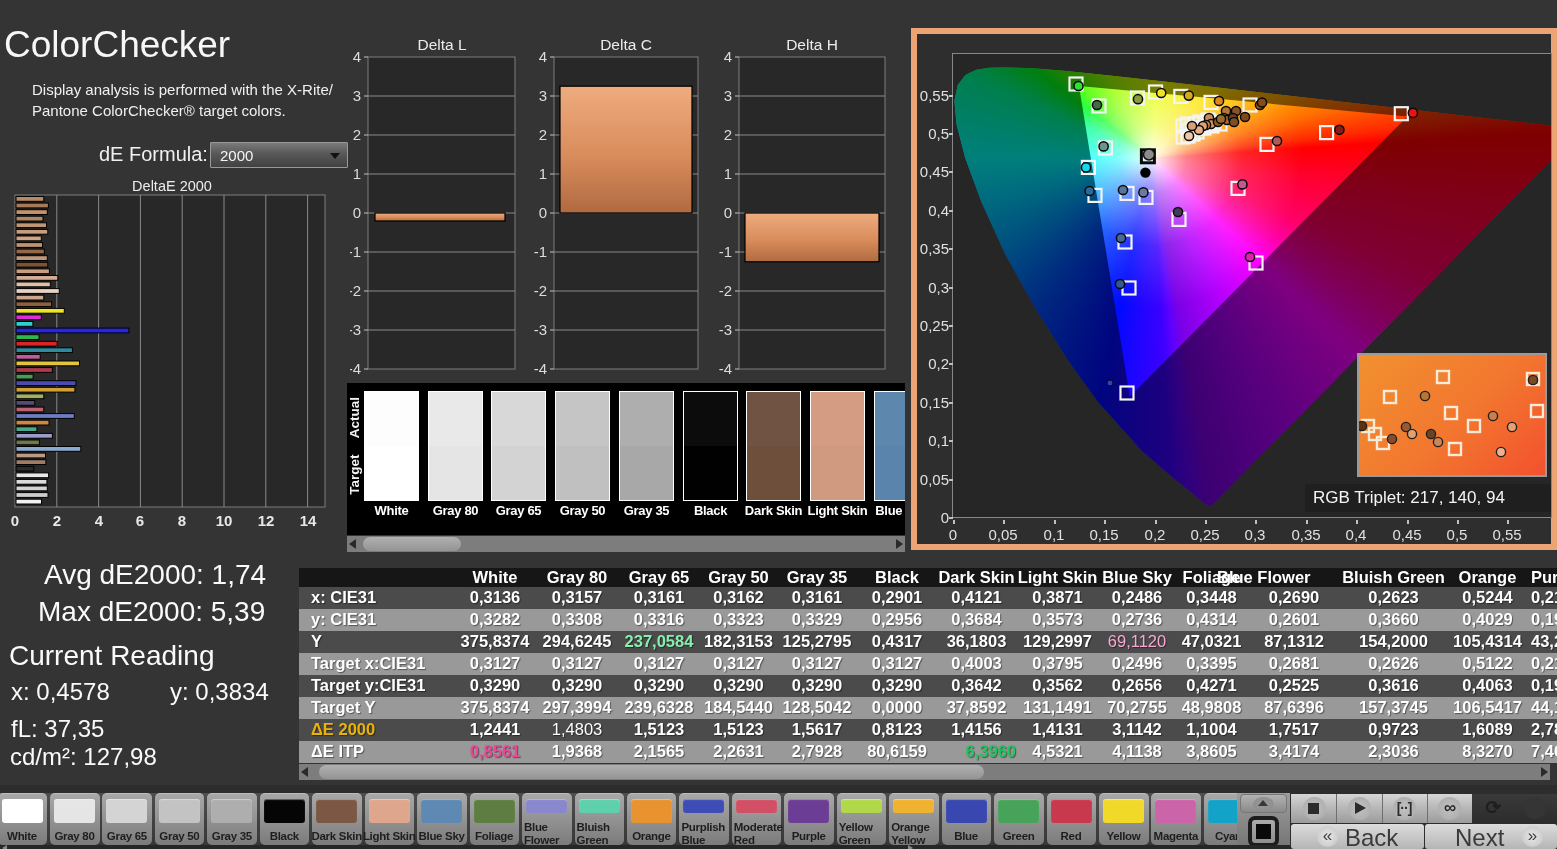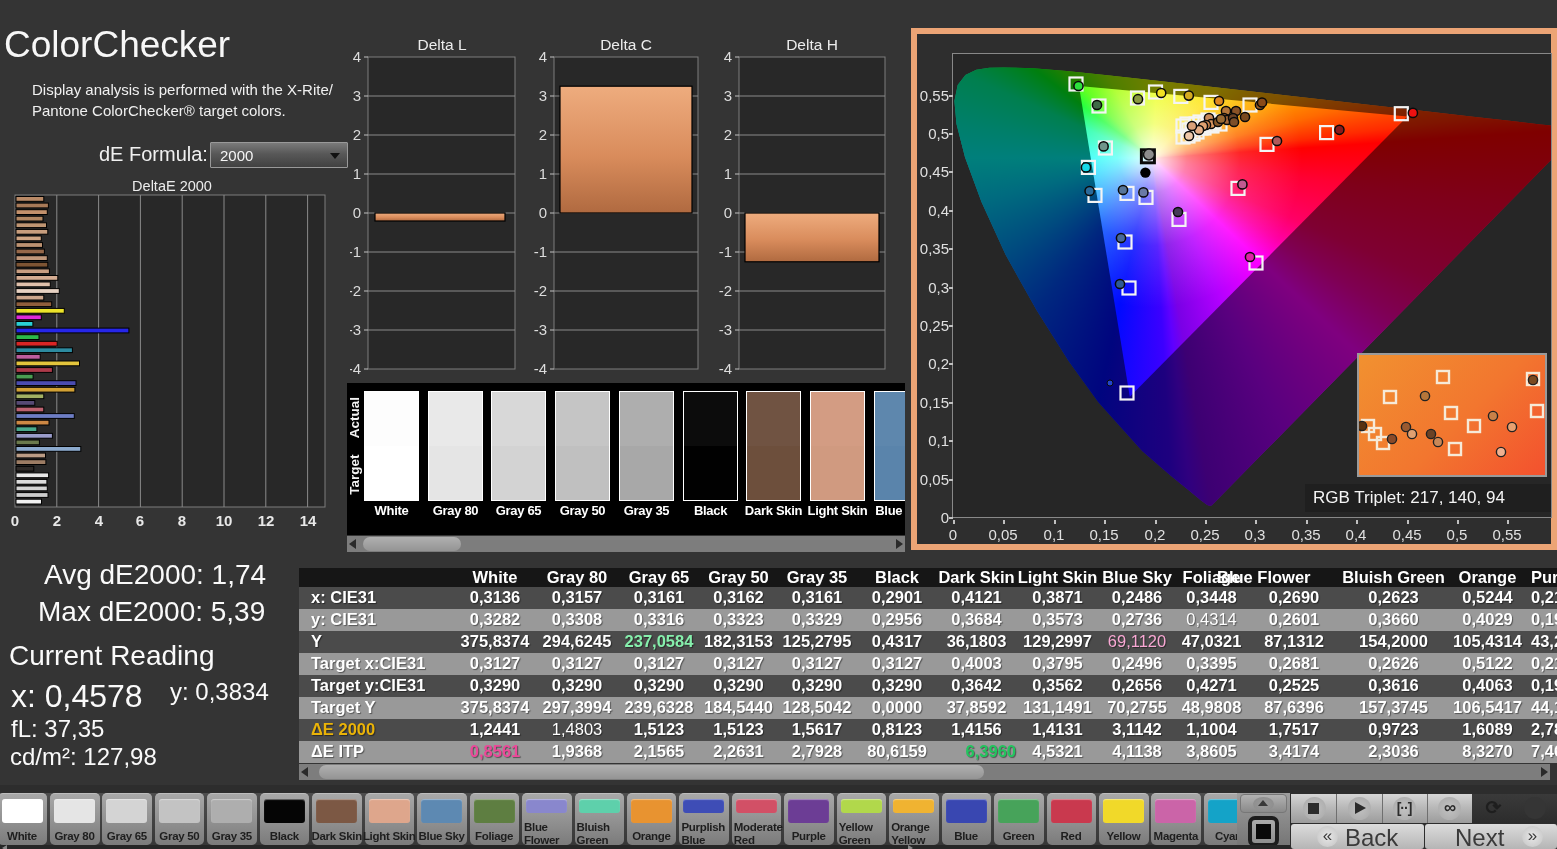--- a/index.html
+++ b/index.html
@@ -197,21 +197,21 @@
 <div class="abs" style="left:521px;top:120px;width:67px;text-align:center;font-size:13px;letter-spacing:-0.3px;font-weight:bold;color:#fff;white-space:nowrap">Blue Sky</div>
 </div>
 <div class="abs" style="left:347px;top:536px;width:558px;height:16px;background:#7d7d7d">
     <span class="abs" style="left:2px;top:3px;width:0;height:0;border-top:5px solid transparent;border-bottom:5px solid transparent;border-right:7px solid #2a2a2a"></span>
     <span class="abs" style="right:2px;top:3px;width:0;height:0;border-top:5px solid transparent;border-bottom:5px solid transparent;border-left:7px solid #2a2a2a"></span>
     <span class="abs" style="left:16px;top:1px;width:98px;height:14px;background:linear-gradient(#b0b0b0,#949494);border-radius:7px"></span>
   </div>
 <div class="abs" style="left:44px;top:559px;font-size:28px;color:#fafafa">Avg dE2000: 1,74</div>
 <div class="abs" style="left:38px;top:596px;font-size:28px;color:#fafafa">Max dE2000: 5,39</div>
 <div class="abs" style="left:9px;top:640px;font-size:28px;color:#fafafa">Current Reading</div>
-<div class="abs" style="left:11px;top:678px;font-size:32px;color:#fafafa">x: 0,4578</div>
+<div class="abs" style="left:11px;top:678px;font-size:24px;color:#fafafa">x: 0,4578</div>
 <div class="abs" style="left:170px;top:678px;font-size:24px;color:#fafafa">y: 0,3834</div>
 <div class="abs" style="left:11px;top:715px;font-size:24px;color:#fafafa">fL: 37,35</div>
 <div class="abs" style="left:10px;top:743px;font-size:24px;color:#fafafa">cd/m²: 127,98</div>
 <div class="abs" style="left:299px;top:568px;width:1258px;height:196px;overflow:hidden;font-size:16.5px">
 <div class="abs" style="left:0;top:0;width:1350px;height:19px;background:#161616"></div>
 <span class="abs" style="left:155px;top:0px;width:82px;text-align:center;font-weight:bold;color:#fff;white-space:nowrap">White</span>
 <span class="abs" style="left:237px;top:0px;width:82px;text-align:center;font-weight:bold;color:#fff;white-space:nowrap">Gray 80</span>
 <span class="abs" style="left:319px;top:0px;width:82px;text-align:center;font-weight:bold;color:#fff;white-space:nowrap">Gray 65</span>
 <span class="abs" style="left:401px;top:0px;width:77px;text-align:center;font-weight:bold;color:#fff;white-space:nowrap">Gray 50</span>
 <span class="abs" style="left:478px;top:0px;width:80px;text-align:center;font-weight:bold;color:#fff;white-space:nowrap">Gray 35</span>
@@ -244,21 +244,21 @@
 <span class="abs" style="left:12px;top:42px;font-weight:bold;color:#fff;text-shadow:1px 1px 1px rgba(0,0,0,0.45);white-space:nowrap">y: CIE31</span>
 <span class="abs" style="left:155px;top:42px;width:82px;text-align:center;font-weight:bold;color:#fff;text-shadow:1px 1px 1px rgba(0,0,0,0.45);white-space:nowrap">0,3282</span>
 <span class="abs" style="left:237px;top:42px;width:82px;text-align:center;font-weight:bold;color:#fff;text-shadow:1px 1px 1px rgba(0,0,0,0.45);white-space:nowrap">0,3308</span>
 <span class="abs" style="left:319px;top:42px;width:82px;text-align:center;font-weight:bold;color:#fff;text-shadow:1px 1px 1px rgba(0,0,0,0.45);white-space:nowrap">0,3316</span>
 <span class="abs" style="left:401px;top:42px;width:77px;text-align:center;font-weight:bold;color:#fff;text-shadow:1px 1px 1px rgba(0,0,0,0.45);white-space:nowrap">0,3323</span>
 <span class="abs" style="left:478px;top:42px;width:80px;text-align:center;font-weight:bold;color:#fff;text-shadow:1px 1px 1px rgba(0,0,0,0.45);white-space:nowrap">0,3329</span>
 <span class="abs" style="left:558px;top:42px;width:80px;text-align:center;font-weight:bold;color:#fff;text-shadow:1px 1px 1px rgba(0,0,0,0.45);white-space:nowrap">0,2956</span>
 <span class="abs" style="left:638px;top:42px;width:79px;text-align:center;font-weight:bold;color:#fff;text-shadow:1px 1px 1px rgba(0,0,0,0.45);white-space:nowrap">0,3684</span>
 <span class="abs" style="left:717px;top:42px;width:83px;text-align:center;font-weight:bold;color:#fff;text-shadow:1px 1px 1px rgba(0,0,0,0.45);white-space:nowrap">0,3573</span>
 <span class="abs" style="left:800px;top:42px;width:76px;text-align:center;font-weight:bold;color:#fff;text-shadow:1px 1px 1px rgba(0,0,0,0.45);white-space:nowrap">0,2736</span>
-<span class="abs" style="left:876px;top:42px;width:73px;text-align:center;font-weight:normal;color:#fff;text-shadow:1px 1px 1px rgba(0,0,0,0.45);white-space:nowrap">0,4314</span>
+<span class="abs" style="left:876px;top:42px;width:73px;text-align:center;font-weight:bold;color:#fff;text-shadow:1px 1px 1px rgba(0,0,0,0.45);white-space:nowrap">0,4314</span>
 <span class="abs" style="left:949px;top:42px;width:92px;text-align:center;font-weight:bold;color:#fff;text-shadow:1px 1px 1px rgba(0,0,0,0.45);white-space:nowrap">0,2601</span>
 <span class="abs" style="left:1041px;top:42px;width:107px;text-align:center;font-weight:bold;color:#fff;text-shadow:1px 1px 1px rgba(0,0,0,0.45);white-space:nowrap">0,3660</span>
 <span class="abs" style="left:1148px;top:42px;width:81px;text-align:center;font-weight:bold;color:#fff;text-shadow:1px 1px 1px rgba(0,0,0,0.45);white-space:nowrap">0,4029</span>
 <span class="abs" style="left:1229px;top:42px;width:95px;text-align:left;padding-left:3px;font-weight:bold;color:#fff;text-shadow:1px 1px 1px rgba(0,0,0,0.45);white-space:nowrap">0,1954</span>
 <div class="abs" style="left:0;top:63px;width:1350px;height:22px;background:#4b4b4b"></div>
 <span class="abs" style="left:12px;top:64px;font-weight:bold;color:#fff;text-shadow:1px 1px 1px rgba(0,0,0,0.45);white-space:nowrap">Y</span>
 <span class="abs" style="left:155px;top:64px;width:82px;text-align:center;font-weight:bold;color:#fff;text-shadow:1px 1px 1px rgba(0,0,0,0.45);white-space:nowrap">375,8374</span>
 <span class="abs" style="left:237px;top:64px;width:82px;text-align:center;font-weight:bold;color:#fff;text-shadow:1px 1px 1px rgba(0,0,0,0.45);white-space:nowrap">294,6245</span>
 <span class="abs" style="left:319px;top:64px;width:82px;text-align:center;font-weight:bold;color:#86efac;text-shadow:1px 1px 1px rgba(0,0,0,0.45);white-space:nowrap">237,0584</span>
 <span class="abs" style="left:401px;top:64px;width:77px;text-align:center;font-weight:bold;color:#fff;text-shadow:1px 1px 1px rgba(0,0,0,0.45);white-space:nowrap">182,3153</span>

